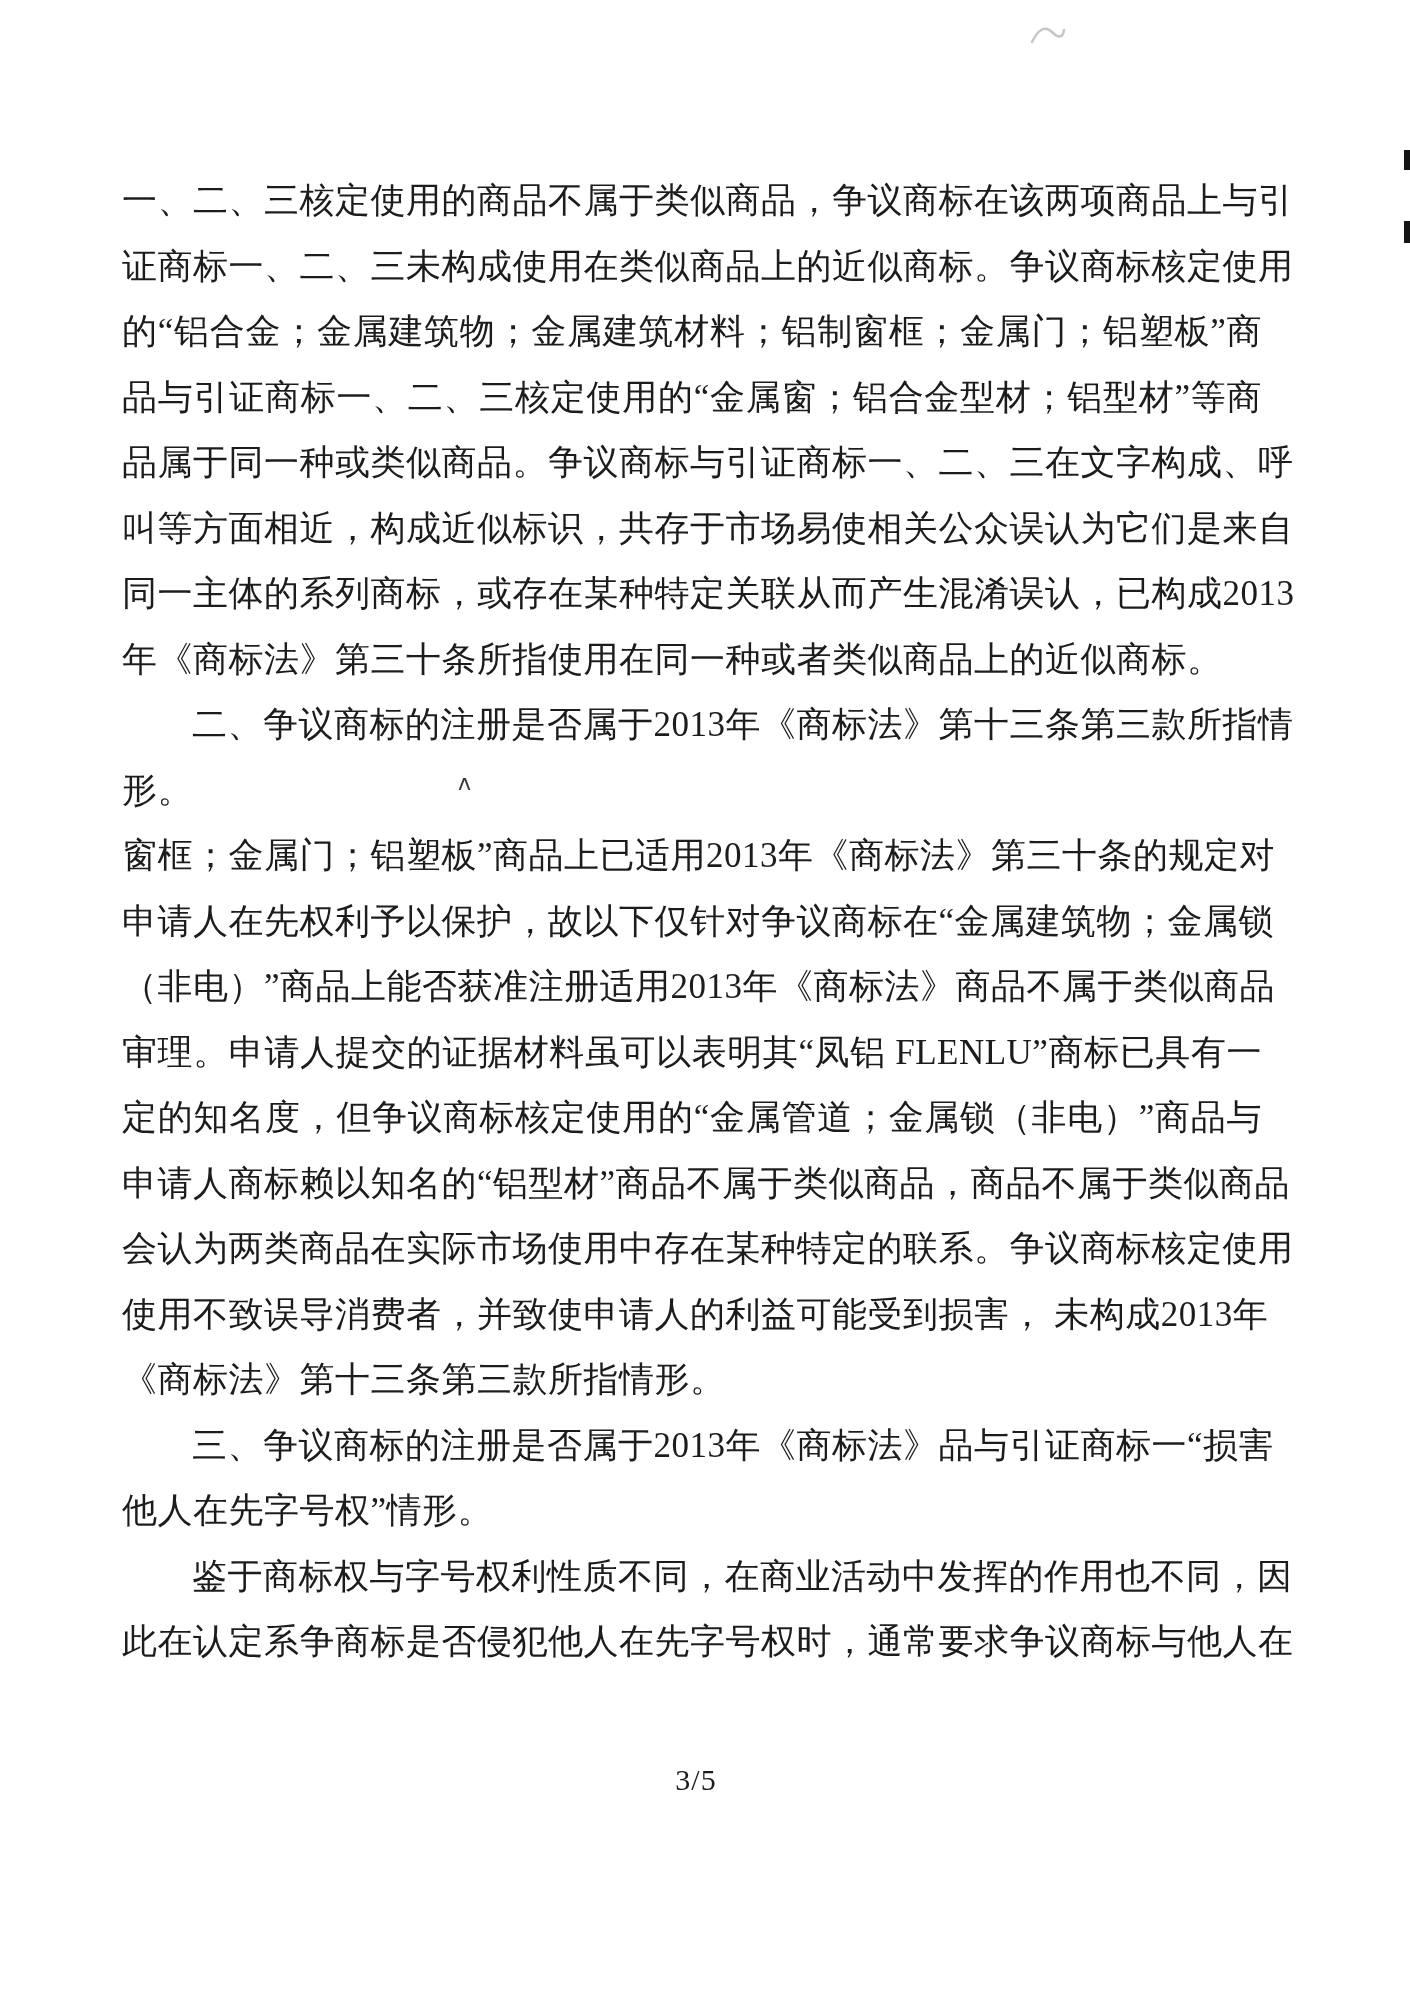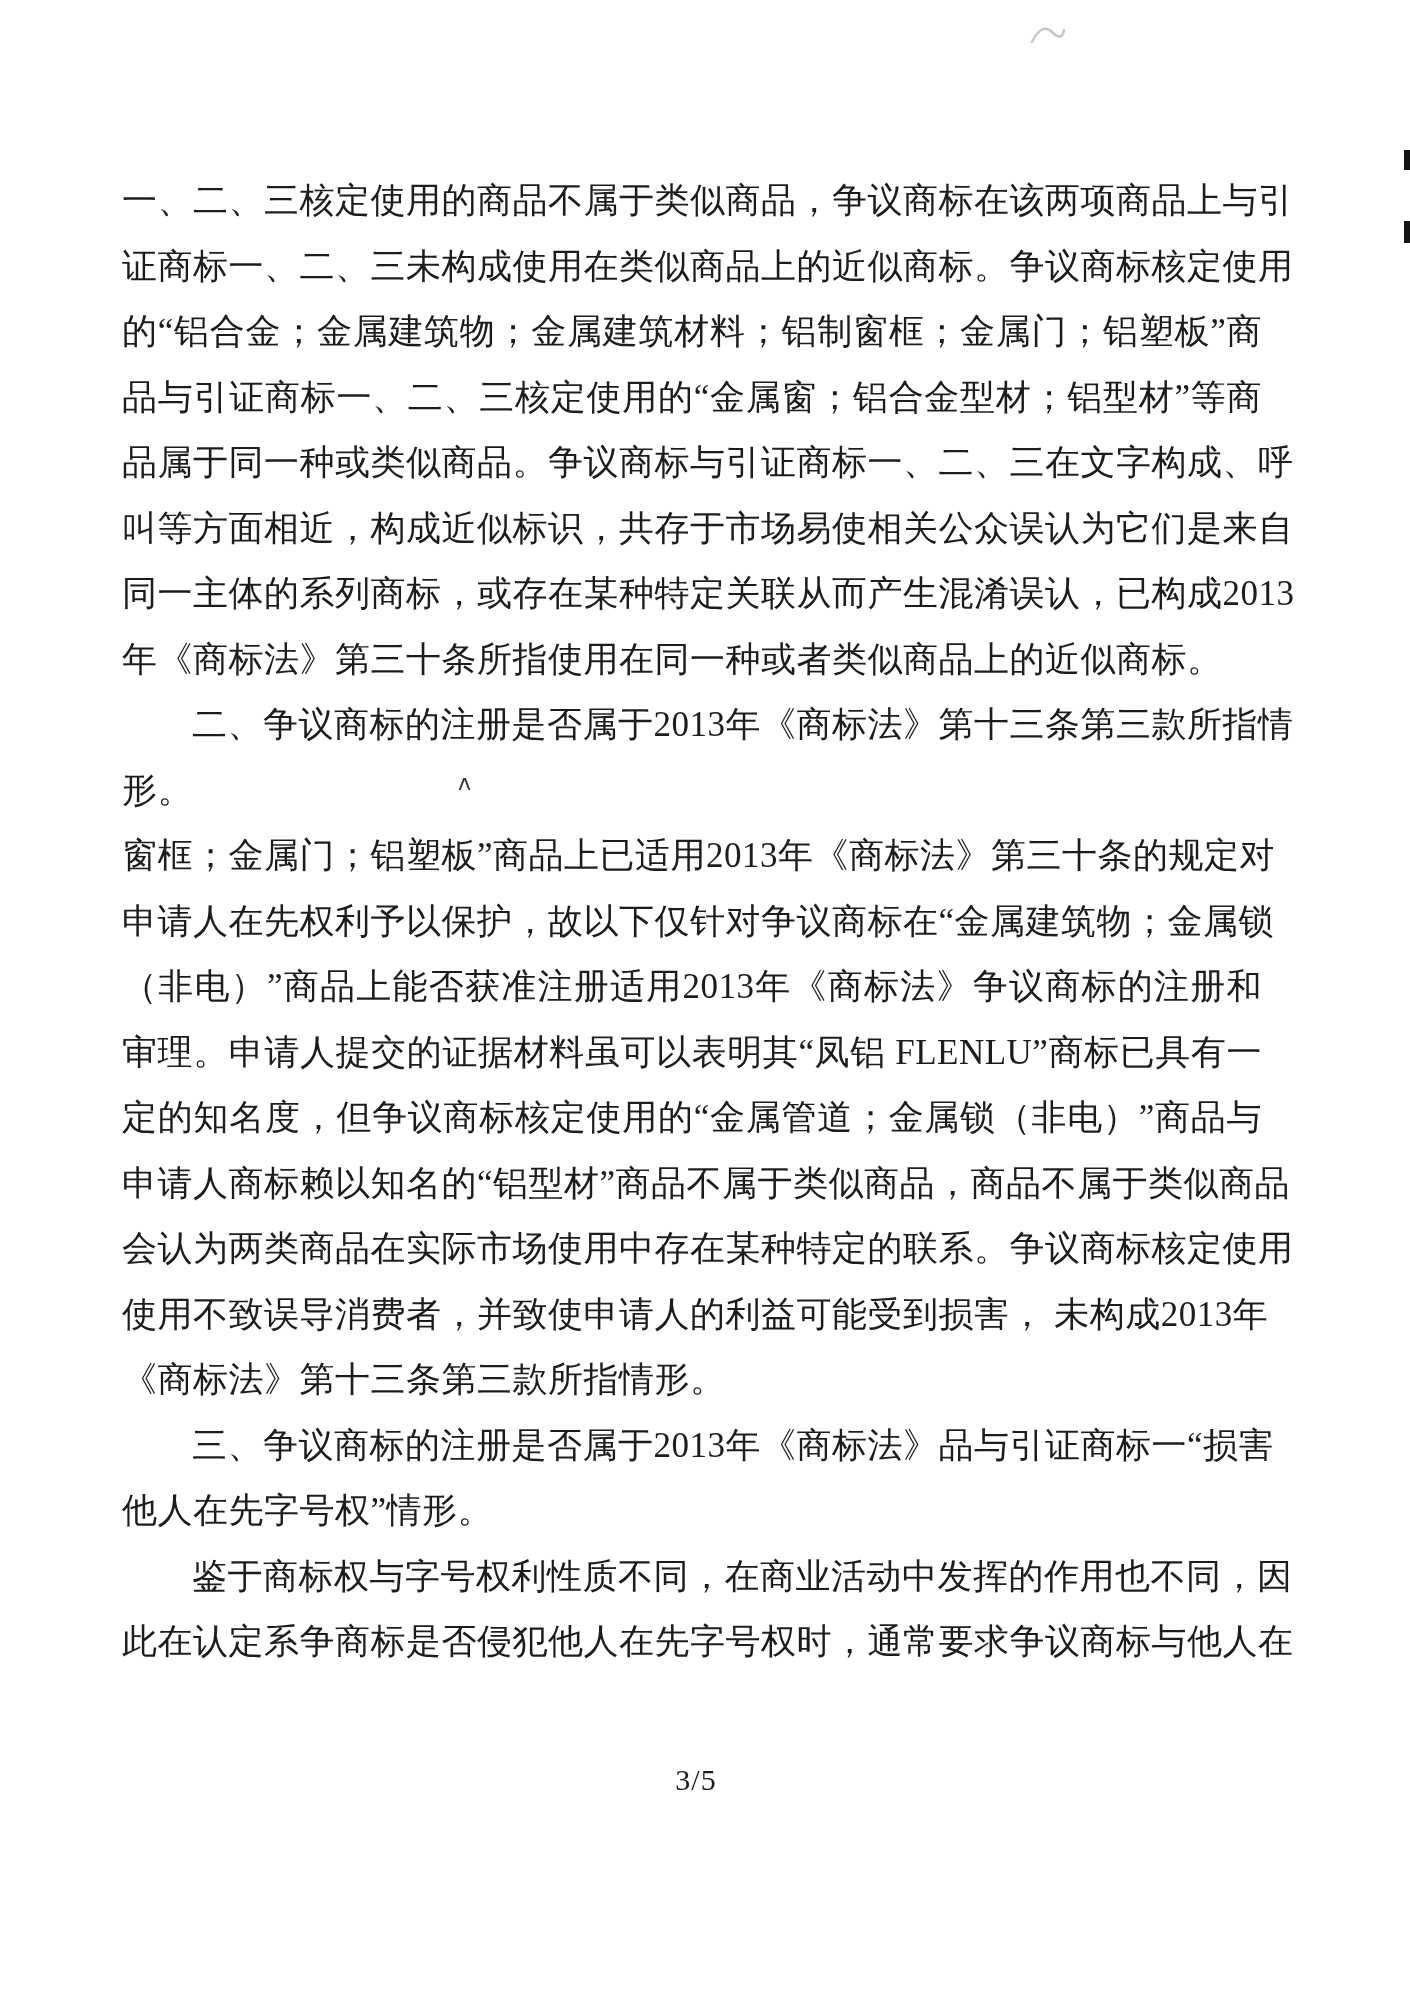--- a/index.html
+++ b/index.html
@@ -90,21 +90,21 @@
     <div class="line">的“铝合金；金属建筑物；金属建筑材料；铝制窗框；金属门；铝塑板”商</div>
     <div class="line">品与引证商标一、二、三核定使用的“金属窗；铝合金型材；铝型材”等商</div>
     <div class="line">品属于同一种或类似商品。争议商标与引证商标一、二、三在文字构成、呼</div>
     <div class="line">叫等方面相近，构成近似标识，共存于市场易使相关公众误认为它们是来自</div>
     <div class="line">同一主体的系列商标，或存在某种特定关联从而产生混淆误认，已构成2013</div>
     <div class="line end">年《商标法》第三十条所指使用在同一种或者类似商品上的近似商标。</div>
     <div class="line indent">二、争议商标的注册是否属于2013年《商标法》第十三条第三款所指情</div>
     <div class="line end">形。</div>
     <div class="line">窗框；金属门；铝塑板”商品上已适用2013年《商标法》第三十条的规定对</div>
     <div class="line">申请人在先权利予以保护，故以下仅针对争议商标在“金属建筑物；金属锁</div>
-    <div class="line">（非电）”商品上能否获准注册适用2013年《商标法》争议商标的注册和</div>
+    <div class="line">（非电）”商品上能否获准注册适用2013年《商标法》商品不属于类似商品</div>
     <div class="line">审理。申请人提交的证据材料虽可以表明其“凤铝 FLENLU”商标已具有一</div>
     <div class="line">定的知名度，但争议商标核定使用的“金属管道；金属锁（非电）”商品与</div>
     <div class="line">申请人商标赖以知名的“铝型材”商品不属于类似商品，商品不属于类似商品</div>
     <div class="line">会认为两类商品在实际市场使用中存在某种特定的联系。争议商标核定使用</div>
     <div class="line">使用不致误导消费者，并致使申请人的利益可能受到损害， 未构成2013年</div>
     <div class="line end">《商标法》第十三条第三款所指情形。</div>
     <div class="line indent">三、争议商标的注册是否属于2013年《商标法》品与引证商标一“损害</div>
     <div class="line end">他人在先字号权”情形。</div>
     <div class="line indent">鉴于商标权与字号权利性质不同，在商业活动中发挥的作用也不同，因</div>
     <div class="line">此在认定系争商标是否侵犯他人在先字号权时，通常要求争议商标与他人在</div>

